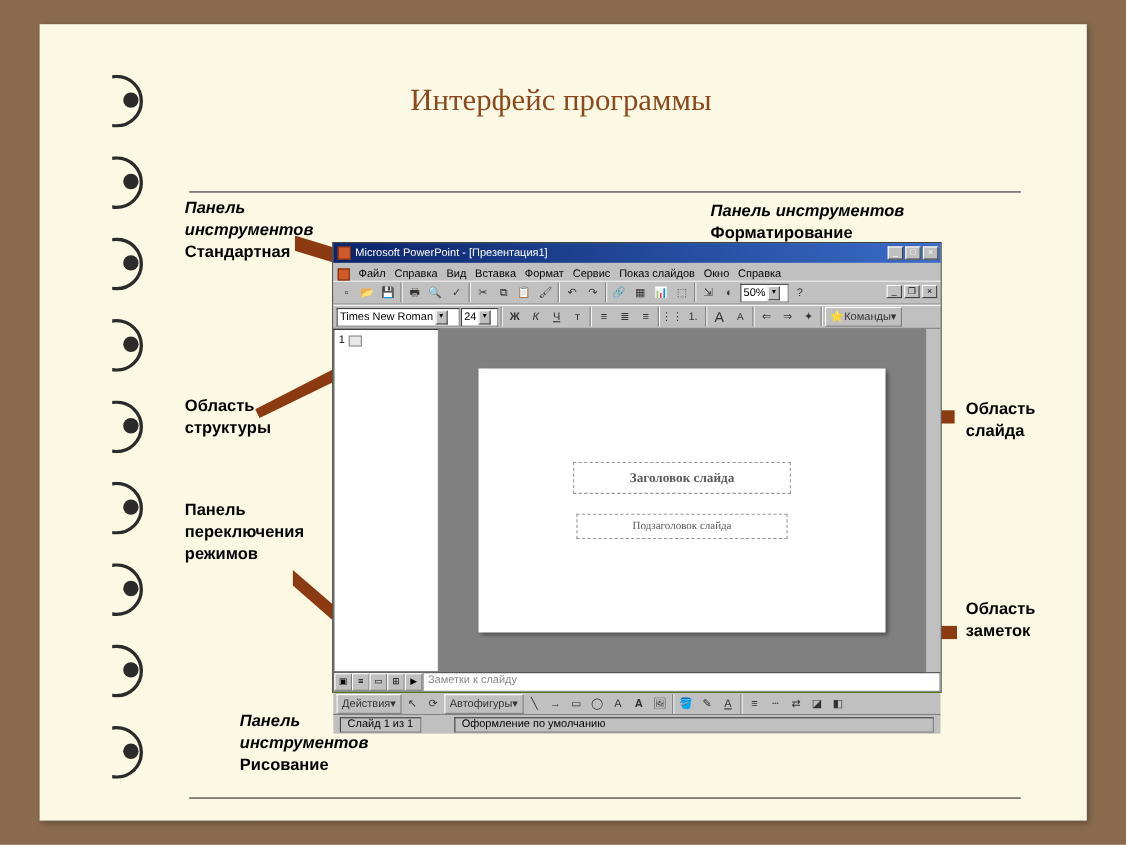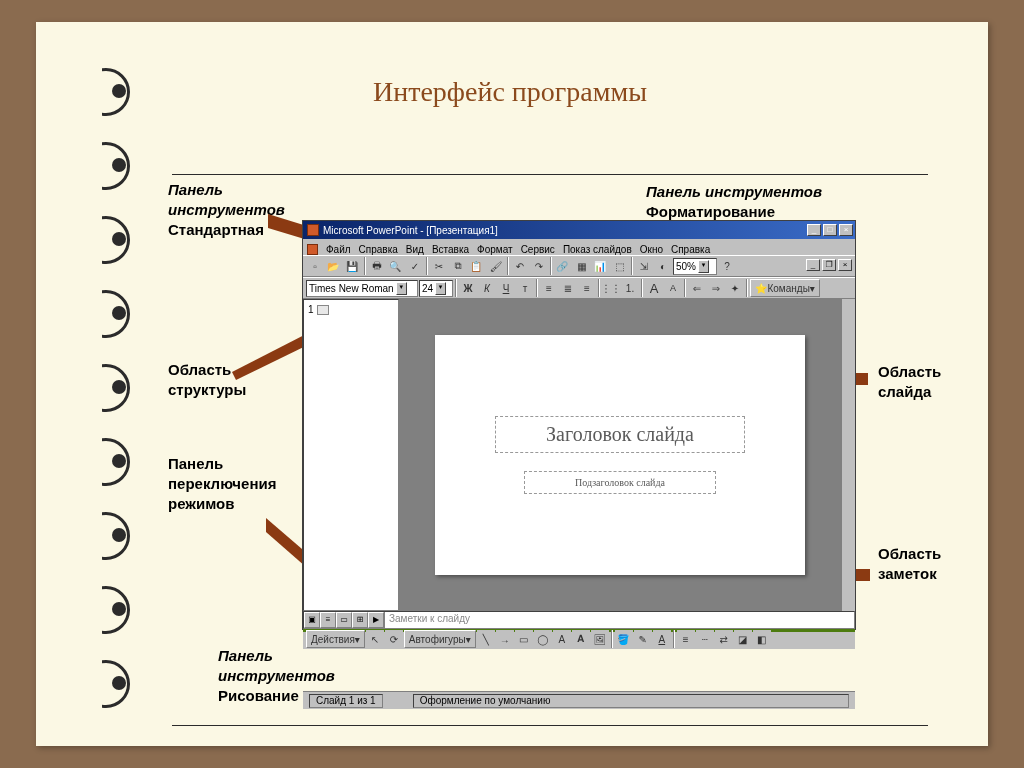--- a/index.html
+++ b/index.html
@@ -92,29 +92,29 @@
   .workspace { display:flex; height:312px; background:#808080;}
   .outline { width:96px; background:#fff; border:1px solid #808080; border-top-color:#404040; border-left-color:#404040; padding:4px; font-size:10px;}
   .outline-item { display:flex; gap:3px; align-items:center;}
   .slide-thumb-icon { width:12px; height:10px; background:#e8e8e8; border:1px solid #888;}
   .slide-area { flex:1; background:#808080; display:flex; align-items:center; justify-content:center; position:relative;}
   .slide {
     width:370px; height:240px; background:#fff; box-shadow:2px 2px 4px rgba(0,0,0,0.4);
     display:flex; flex-direction:column; align-items:center; justify-content:center; gap:18px;
   }
   .placeholder { border:1px dashed #999; padding:6px 50px; color:#5a5a5a; font-family:'Times New Roman',serif; text-align:center;}
-  .ph-title { font-size:20px; }
+  .ph-title { font-size:12px;font-weight:bold; }
   .ph-sub { font-size:10px; padding:5px 50px;}
   .vscroll { width:14px; background:#c0c0c0; border-left:1px solid #808080;}
   .notes-row { height:18px; background:#fff; border:1px solid #808080; border-top-color:#404040; border-left-color:#404040; display:flex;}
   .view-btns { display:flex; background:#c0c0c0; border-right:1px solid #808080;}
   .vbtn { width:16px; height:16px; border:1px solid #fff; border-right-color:#808080; border-bottom-color:#808080; background:#c0c0c0; font-size:8px; text-align:center; line-height:14px;}
   .notes-text { flex:1; padding:1px 4px; color:#888; font-size:10px;}
-  .draw-bar { height:20px; background:#c0c0c0; display:flex; align-items:flex-end; gap:1px; padding:1px 3px; border-top:3px solid #4d7c0f;}
-  .statusbar { height:18px; background:#c0c0c0; display:flex; align-items:center; padding:0 6px; gap:30px; border-top:1px solid #808080; font-size:10px;margin-top:42px;}
+  .draw-bar { height:20px; background:#c0c0c0; display:flex; align-items:flex-start; gap:1px; padding:1px 3px; border-top:1px solid #4d7c0f;}
+  .statusbar { height:18px; background:#c0c0c0; display:flex; align-items:center; padding:0 6px; gap:30px; border-top:1px solid #808080; font-size:10px;}
   .stat-cell { border:1px solid #808080; border-top-color:#404040; border-left-color:#404040; padding:0 6px; height:14px; line-height:12px;}
   .doc-ctrls { position:absolute; right:3px; top:20px; display:flex; gap:2px;}
   .menubar { position:relative; }
 </style>
 </head>
 <body>
 
 <div class="page">
 
   <div class="spiral">

